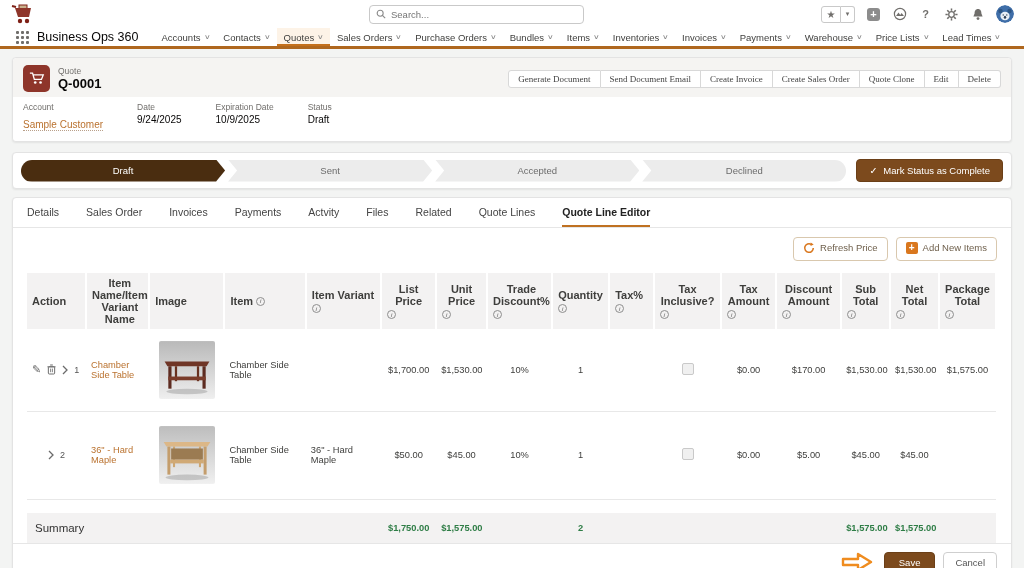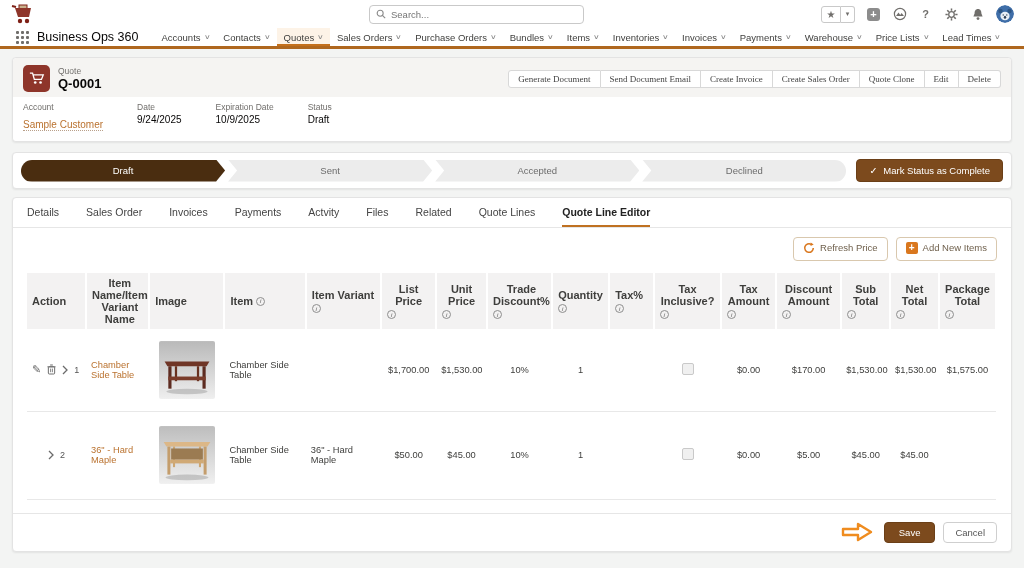--- a/index.html
+++ b/index.html
@@ -545,20 +545,34 @@
           <td><span class="cbx"></span></td>
           <td><span>$0.00</span></td>
           <td><span>$5.00</span></td>
           <td><span>$45.00</span></td>
           <td><span>$45.00</span></td>
           <td><span></span></td>
         </tr>
         <tr class="spacer">
             <td colspan="16"></td>
           </tr>
+        <tr class="summary">
+          <td colspan="5" class="sum-label">Summary</td>
+          <td class="green">$1,750.00</td>
+          <td class="green">$1,575.00</td>
+          <td></td>
+          <td class="green">2</td>
+          <td></td>
+            <td></td>
+            <td></td>
+            <td></td>
+          <td class="green">$1,575.00</td>
+          <td class="green">$1,575.00</td>
+          <td></td>
+        </tr>
       </tbody>
     </table>
 
     <div class="card-footer">
       <span class="note-arrow">
         <svg width="34" height="22" viewBox="0 0 34 22">
             <path d="M3 8 H18 V3 L31 11 L18 19 V14 H3 Z" fill="#fff" stroke="#ef8c1f" stroke-width="2.4" stroke-linejoin="round"></path>
           </svg>
       </span>
       <button class="save-btn">Save</button>

